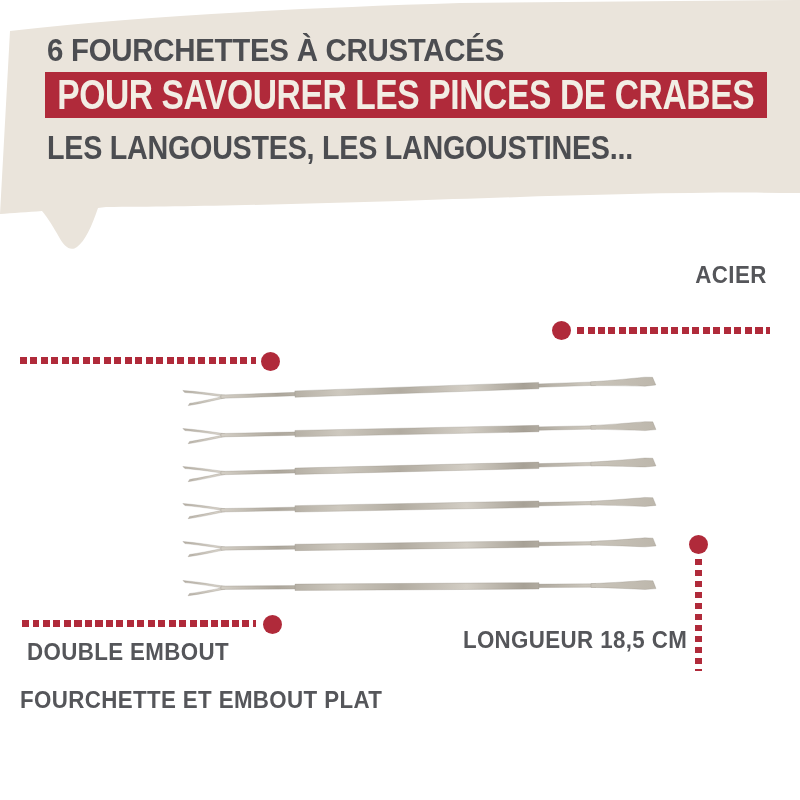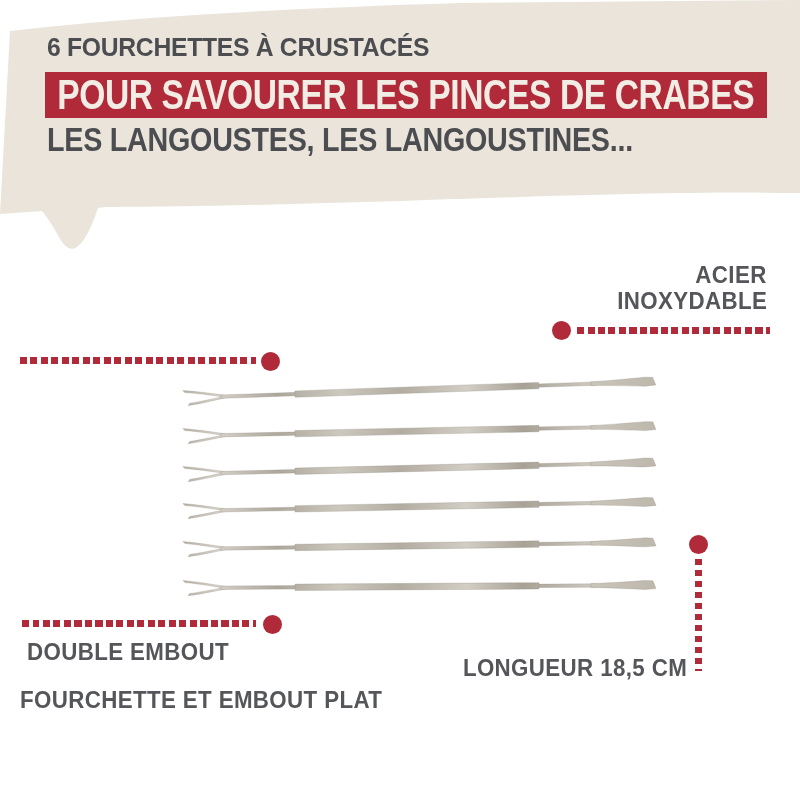--- a/index.html
+++ b/index.html
@@ -9,46 +9,46 @@
     font-family:"Liberation Sans","DejaVu Sans",sans-serif;
   }
   .abs{position:absolute;}
   
   #bubble-svg{left:0;top:0;width:800px;height:260px;}
   
   .hdr-line{
     color:var(--heading,#4c4d51);
     font-weight:700;white-space:nowrap;line-height:1.2;
   }
-  #hdr-title{left:47px;top:32px;font-size:26px;}
+  #hdr-title{left:47px;top:32px;font-size:31px;}
   #hdr-title .sx{display:inline-block;transform:scaleX(.95);transform-origin:left center;letter-spacing:-.3px;}
   #hdr-banner{
     left:45px;top:72px;width:722px;height:46px;
     background:var(--accent,#b02a3a);
     display:flex;align-items:center;justify-content:center;
   }
   #hdr-banner .sx{
     display:inline-block;transform:scaleX(.8);transform-origin:center center;
     color:var(--bannerText,#f2ede4);font-weight:700;font-size:42px;
     white-space:nowrap;letter-spacing:-.5px;line-height:1;
   }
-  #hdr-subtitle{left:47px;top:120px;font-size:33px;}
+  #hdr-subtitle{left:47px;top:128px;font-size:33px;}
   #hdr-subtitle .sx{display:inline-block;transform:scaleX(.87);transform-origin:left center;letter-spacing:-.3px;}
   
   .callout{
     color:var(--callout,#55565a);
     font-weight:700;font-size:24px;line-height:26px;
     white-space:nowrap;letter-spacing:.4px;
   }
   .callout .sx{display:inline-block;transform:scaleX(.93);}
   .anchor-left .sx{transform-origin:left center;}
   .anchor-right .sx{transform-origin:right center;}
-  #co-material{right:33px;top:262px;text-align:right;}
+  #co-material{right:33px;top:262px;text-align:left;}
   #co-dishwasher{left:20px;top:319px;}
-  #co-length{right:113px;top:627px;margin-top:28px;}
+  #co-length{right:113px;top:627px;}
   #co-tips1{left:27px;top:639px;}
   #co-tips2{left:20px;top:687px;}
   
   .dots-h{height:7px;background:repeating-linear-gradient(to right,var(--accent,#b02a3a) 0 7px,transparent 7px 10.5px);}
   .dots-v{width:7px;background:repeating-linear-gradient(to bottom,var(--accent,#b02a3a) 0 6px,transparent 6px 11px);}
   .big-dot{width:19px;height:19px;border-radius:50%;background:var(--accent,#b02a3a);}
   #line-material{left:577px;top:327px;width:193px;}
   #dot-material{left:552px;top:321px;}
   #line-dishwasher{left:20px;top:357px;width:236px;}
   #dot-dishwasher{left:261px;top:352px;}
@@ -86,21 +86,20 @@
   <div id="hdr-banner" class="abs">
     <span class="sx">POUR SAVOURER LES PINCES DE CRABES</span>
   </div>
 
   <div id="hdr-subtitle" class="abs hdr-line">
     <span class="sx">LES LANGOUSTES, LES LANGOUSTINES...</span>
   </div>
 
   <div id="co-material" class="abs callout anchor-right">
     <div><span class="sx">ACIER</span></div>
-    <div><span class="sx">INOXYDABLE</span></div>
   </div>
   <div id="dot-material" class="abs big-dot"></div>
   <div id="line-material" class="abs dots-h"></div>
 
   <div id="line-dishwasher" class="abs dots-h"></div>
   <div id="dot-dishwasher" class="abs big-dot"></div>
 
   <div id="dot-length" class="abs big-dot"></div>
   <div id="line-length" class="abs dots-v"></div>
   <div id="co-length" class="abs callout anchor-right">

